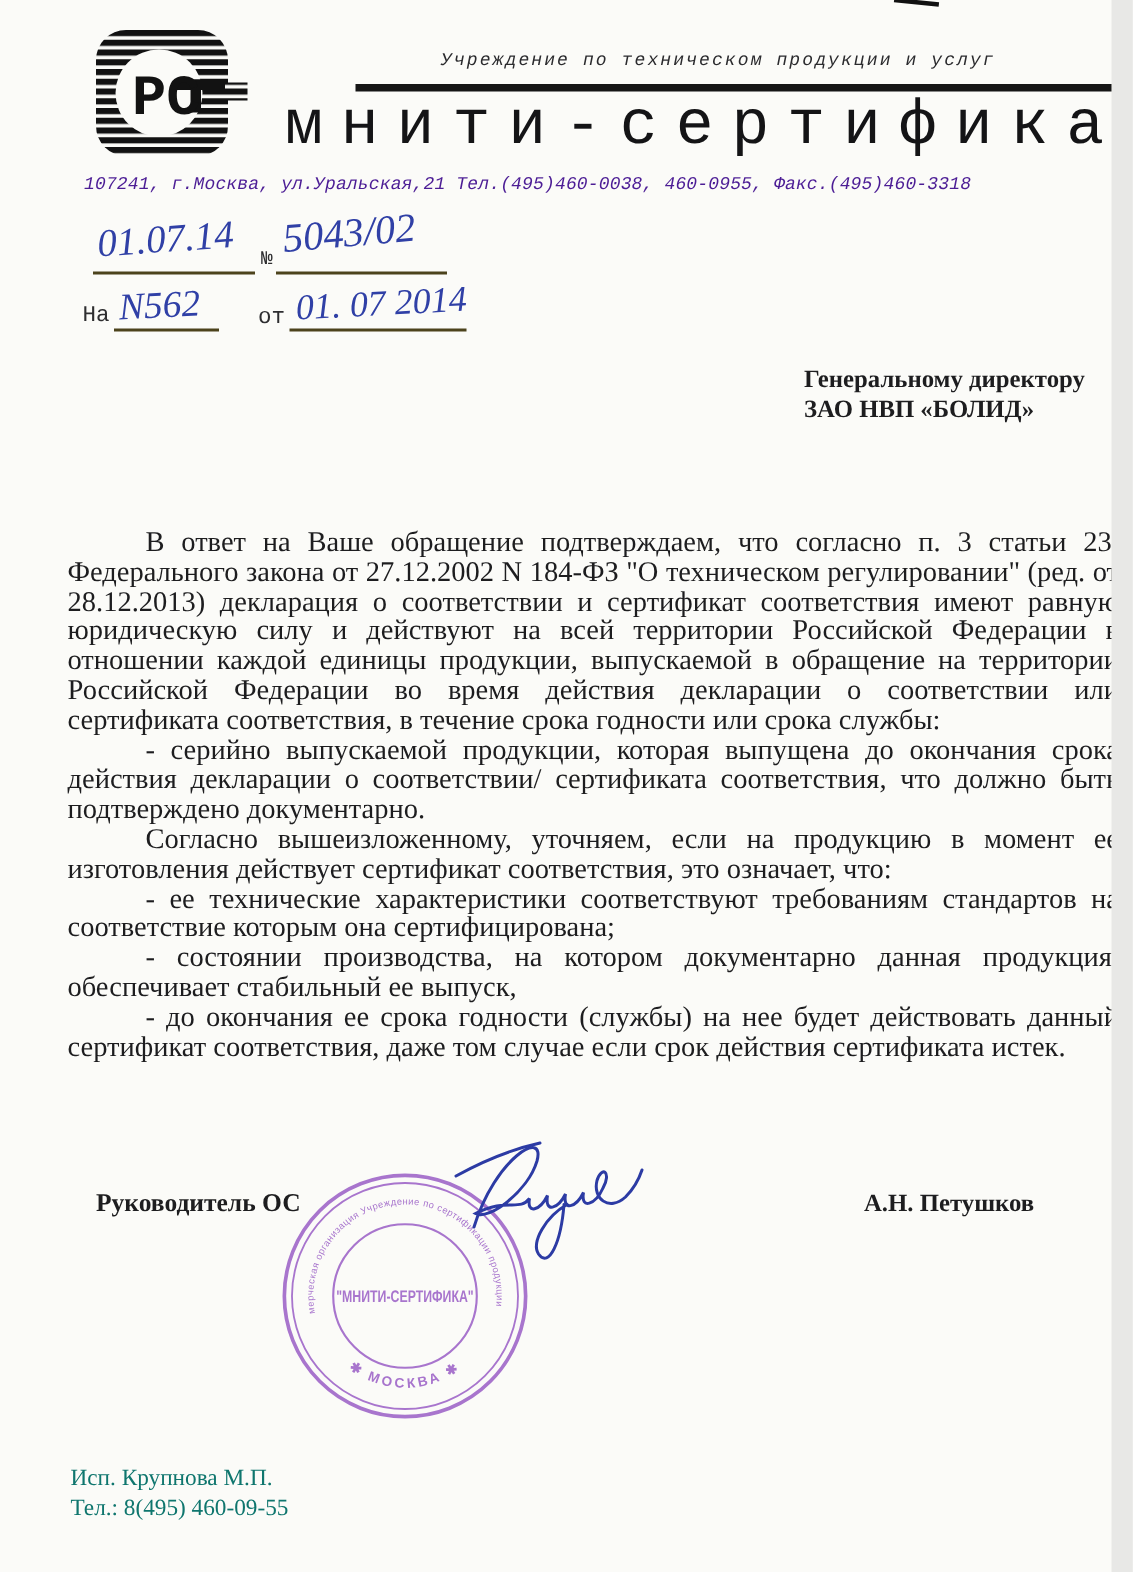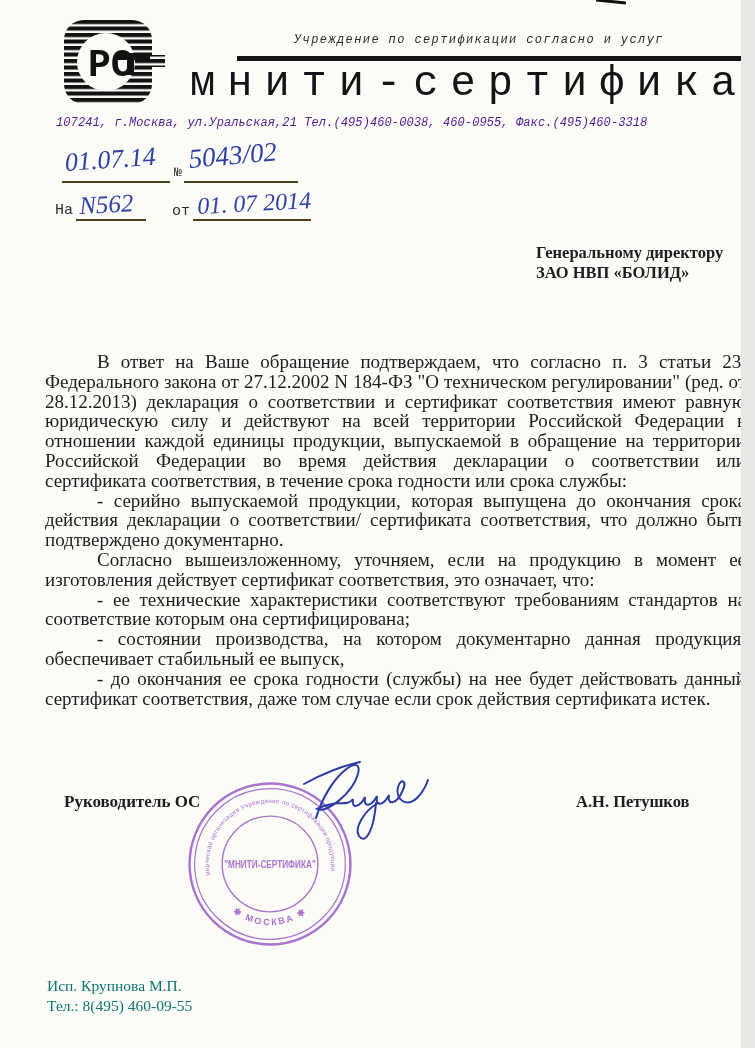--- a/index.html
+++ b/index.html
@@ -61,21 +61,21 @@
       </pattern>
     </defs>
     <rect x="0" y="0" width="88" height="84" rx="20" fill="url(#stripes)"></rect>
     <rect x="88" y="35" width="13" height="12" fill="url(#stripes)"></rect>
     <circle cx="42" cy="42" r="29" fill="#fbfbf8"></circle>
     <rect x="52" y="33" width="34" height="7" fill="#121212"></rect>
     <rect x="63" y="33" width="7" height="22" fill="#121212"></rect>
     <text x="24" y="56" font-family="Liberation Mono, monospace" font-size="38" font-weight="bold" fill="#121212">РС</text>
   </svg>
 
-  <div class="abs tagline">Учреждение по сертификации согласно и услуг</div>
+  <div class="abs tagline">Учреждение по техническом продукции и услуг</div>
   <div class="abs rule"></div>
   <div class="abs org-title">мнити-сертифика</div>
   <div class="abs org-address">107241, г.Москва, ул.Уральская,21   Тел.(495)460-0038, 460-0955, Факс.(495)460-3318</div>
 
   <div class="abs uline" style="left:62px; top:181px; width:108px;"></div>
   <div class="abs uline" style="left:184px; top:181px; width:114px;"></div>
   <div class="abs hand" style="left:66px; top:148px; font-size:26px; transform:rotate(-4deg);">01.07.14</div>
   <div class="abs ref-label" style="left:174px; top:165px; font-size:13px;">№</div>
   <div class="abs hand" style="left:190px; top:144px; font-size:27px; transform:rotate(-5deg);">5043/02</div>
 

